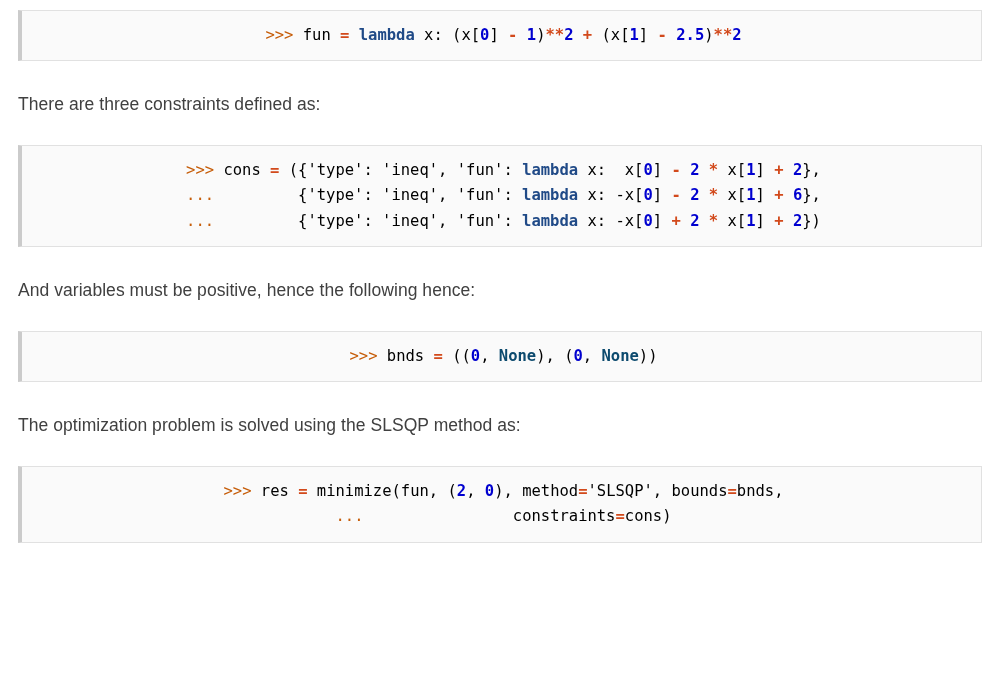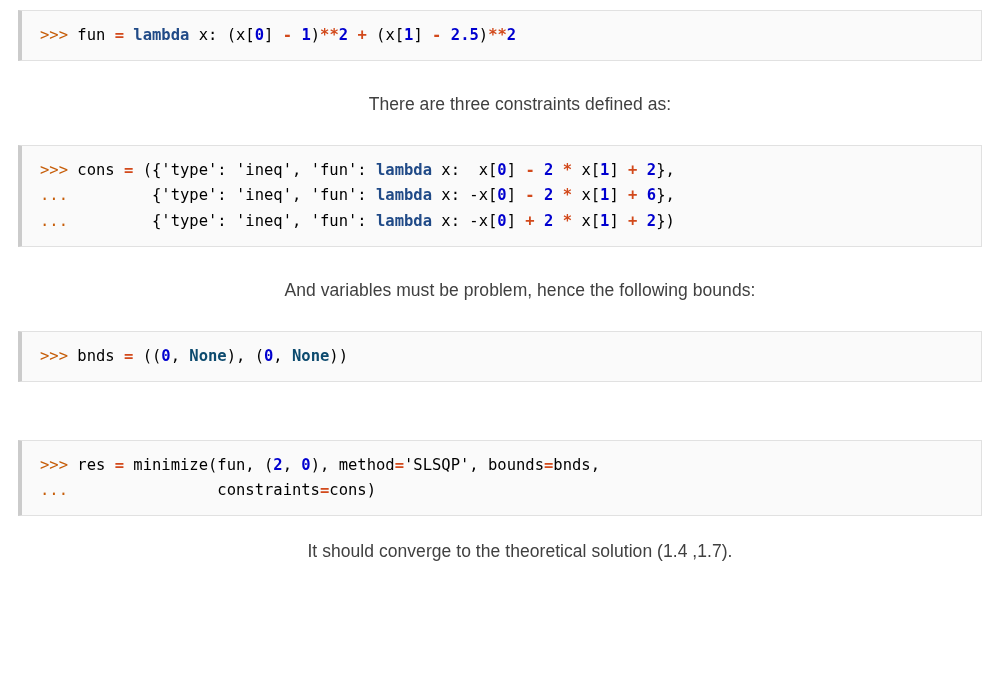--- a/index.html
+++ b/index.html
@@ -21,43 +21,43 @@
     padding: 0;
   }
 
   
   .prose {
     color: #404040;
     font-family: "Liberation Sans", sans-serif;
     font-size: 17.5px;
     line-height: 1.5;
     margin: 0;
-    padding: 0 0 0 40px;
+    padding: 0 0 0 18px;
     letter-spacing: 0.05px;
-    text-align: center;
   }
 
   
   .codeblock {
     background: #fafafa;
     border: 1px solid #e1e1e1;
     border-left: 4px solid #cbcbcb;
     box-sizing: border-box;
     margin: 0 18px 0 18px;
     padding: 12px 14px 12px 18px;
     overflow: hidden;
   }
   .code {
     font-family: "DejaVu Sans Mono", "Liberation Mono", monospace;
     font-size: 15.5px;
     line-height: 1.62;
     color: #000000;
     white-space: pre;
     margin: 0;
     tab-size: 4;
+    text-align: center;
   }
   .code .ln { display: block; }
 
   
   .tok-prompt   { color: #c65d09; font-weight: normal; }   
   .tok-op       { color: #d2491b; font-weight: bold; }     
   .tok-kw       { color: #204a87; font-weight: bold; }     
   .tok-const    { color: #0c4a6e; font-weight: bold; }     
   .tok-num      { color: #0000cf; font-weight: bold; }     
   .tok-str      { color: #000000; }                        
@@ -82,34 +82,34 @@
   <p class="prose">There are three constraints defined as:</p>
 
   <div class="sp-b" style="height:28px;"></div>
 
   <div class="codeblock">
     <pre class="code"><span class="ln"><span class="tok-prompt">&gt;&gt;&gt; </span><span class="tok-name">cons </span><span class="tok-op">=</span><span class="tok-name"> ({</span><span class="tok-str">'type'</span><span class="tok-name">: </span><span class="tok-str">'ineq'</span><span class="tok-name">, </span><span class="tok-str">'fun'</span><span class="tok-name">: </span><span class="tok-kw">lambda</span><span class="tok-name"> x:  x[</span><span class="tok-num">0</span><span class="tok-name">] </span><span class="tok-op">-</span><span class="tok-name"> </span><span class="tok-num">2</span><span class="tok-name"> </span><span class="tok-op">*</span><span class="tok-name"> x[</span><span class="tok-num">1</span><span class="tok-name">] </span><span class="tok-op">+</span><span class="tok-name"> </span><span class="tok-num">2</span><span class="tok-name">},</span></span><span class="ln"><span class="tok-prompt">... </span><span class="tok-name">        {</span><span class="tok-str">'type'</span><span class="tok-name">: </span><span class="tok-str">'ineq'</span><span class="tok-name">, </span><span class="tok-str">'fun'</span><span class="tok-name">: </span><span class="tok-kw">lambda</span><span class="tok-name"> x: -x[</span><span class="tok-num">0</span><span class="tok-name">] </span><span class="tok-op">-</span><span class="tok-name"> </span><span class="tok-num">2</span><span class="tok-name"> </span><span class="tok-op">*</span><span class="tok-name"> x[</span><span class="tok-num">1</span><span class="tok-name">] </span><span class="tok-op">+</span><span class="tok-name"> </span><span class="tok-num">6</span><span class="tok-name">},</span></span><span class="ln"><span class="tok-prompt">... </span><span class="tok-name">        {</span><span class="tok-str">'type'</span><span class="tok-name">: </span><span class="tok-str">'ineq'</span><span class="tok-name">, </span><span class="tok-str">'fun'</span><span class="tok-name">: </span><span class="tok-kw">lambda</span><span class="tok-name"> x: -x[</span><span class="tok-num">0</span><span class="tok-name">] </span><span class="tok-op">+</span><span class="tok-name"> </span><span class="tok-num">2</span><span class="tok-name"> </span><span class="tok-op">*</span><span class="tok-name"> x[</span><span class="tok-num">1</span><span class="tok-name">] </span><span class="tok-op">+</span><span class="tok-name"> </span><span class="tok-num">2</span><span class="tok-name">})</span></span></pre>
   </div>
 
   <div class="sp-b" style="height:30px;"></div>
 
-  <p class="prose">And variables must be problem, hence the following bounds:</p>
+  <p class="prose">And variables must be positive, hence the following hence:</p>
 
   <div class="sp-b" style="height:28px;"></div>
 
   <div class="codeblock">
     <pre class="code"><span class="ln"><span class="tok-prompt">&gt;&gt;&gt; </span><span class="tok-name">bnds </span><span class="tok-op">=</span><span class="tok-name"> ((</span><span class="tok-num">0</span><span class="tok-name">, </span><span class="tok-const">None</span><span class="tok-name">), (</span><span class="tok-num">0</span><span class="tok-name">, </span><span class="tok-const">None</span><span class="tok-name">))</span></span></pre>
   </div>
 
   <div class="sp-b" style="height:30px;"></div>
 
+  <p class="prose">The optimization problem is solved using the SLSQP method as:</p>
 
   <div class="sp-b" style="height:28px;"></div>
 
   <div class="codeblock">
     <pre class="code"><span class="ln"><span class="tok-prompt">&gt;&gt;&gt; </span><span class="tok-name">res </span><span class="tok-op">=</span><span class="tok-name"> minimize(fun, (</span><span class="tok-num">2</span><span class="tok-name">, </span><span class="tok-num">0</span><span class="tok-name">), method</span><span class="tok-op">=</span><span class="tok-str">'SLSQP'</span><span class="tok-name">, bounds</span><span class="tok-op">=</span><span class="tok-name">bnds,</span></span><span class="ln"><span class="tok-prompt">... </span><span class="tok-name">               constraints</span><span class="tok-op">=</span><span class="tok-name">cons)</span></span></pre>
   </div>
 
   <div class="sp-a" style="height:22px;"></div>
 
-  <p class="prose">It should converge to the theoretical solution (1.4 ,1.7).</p>
 
 </div>
 
 </body></html>

